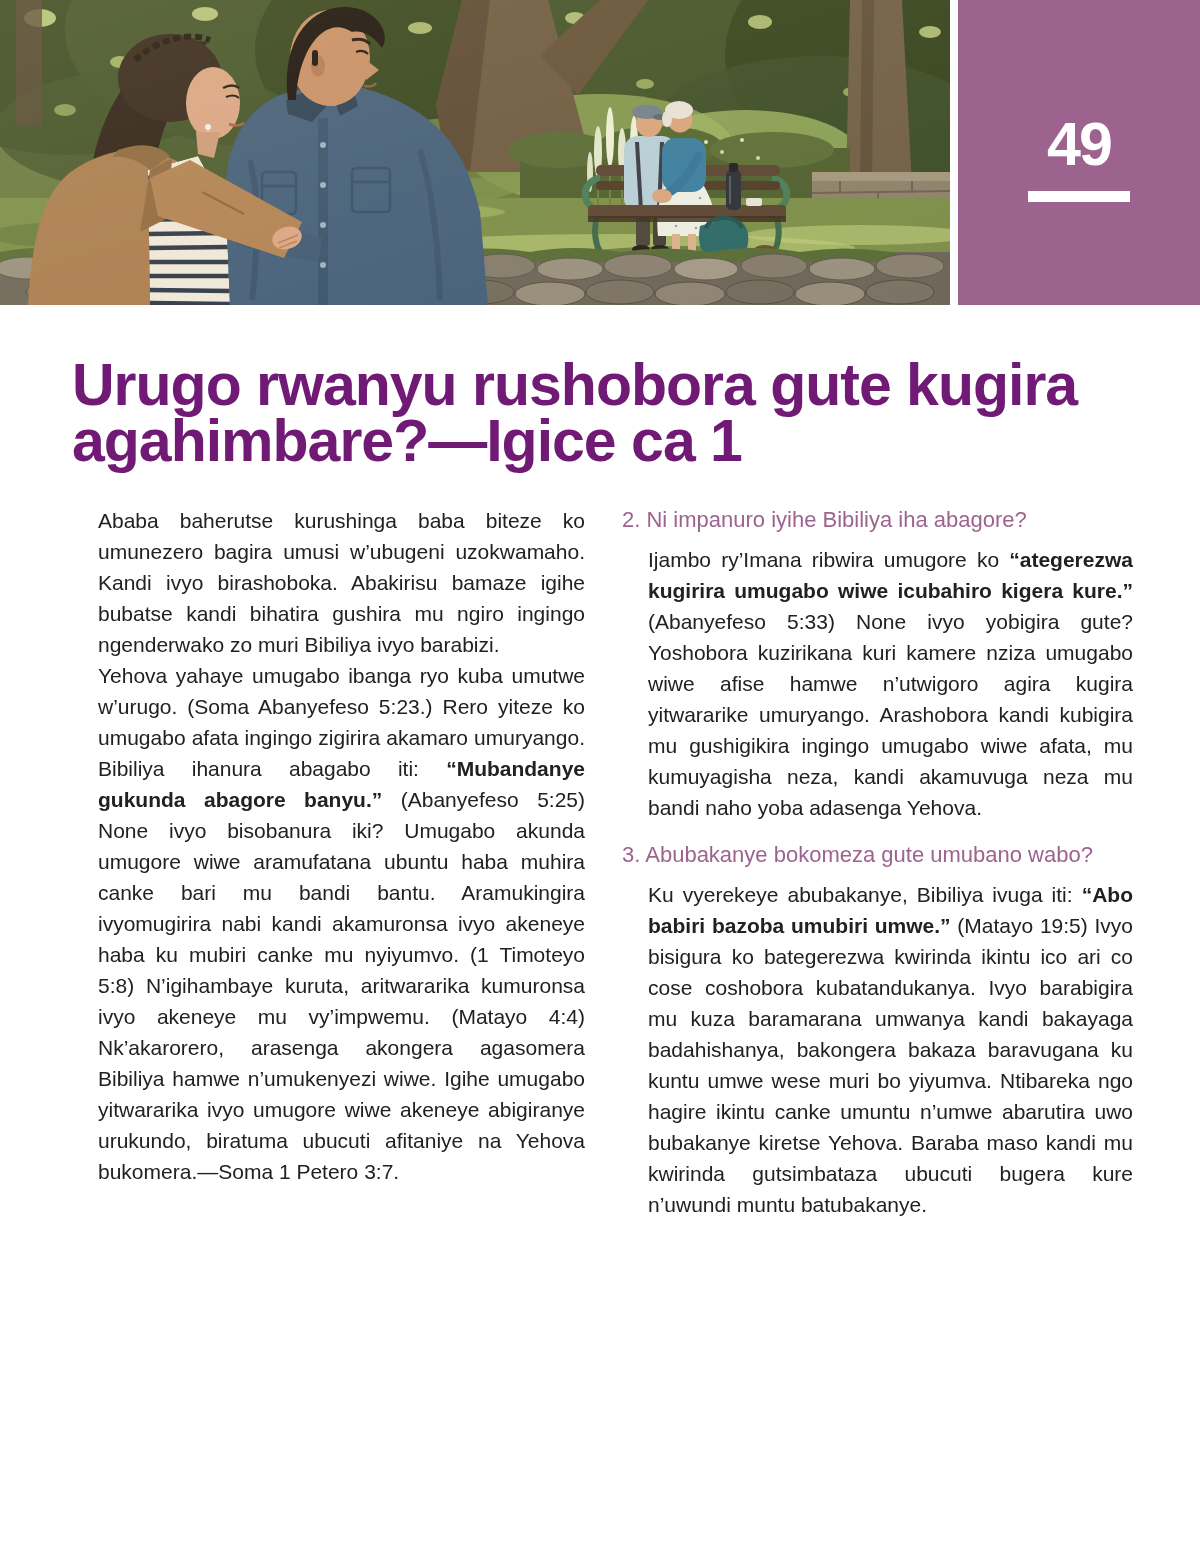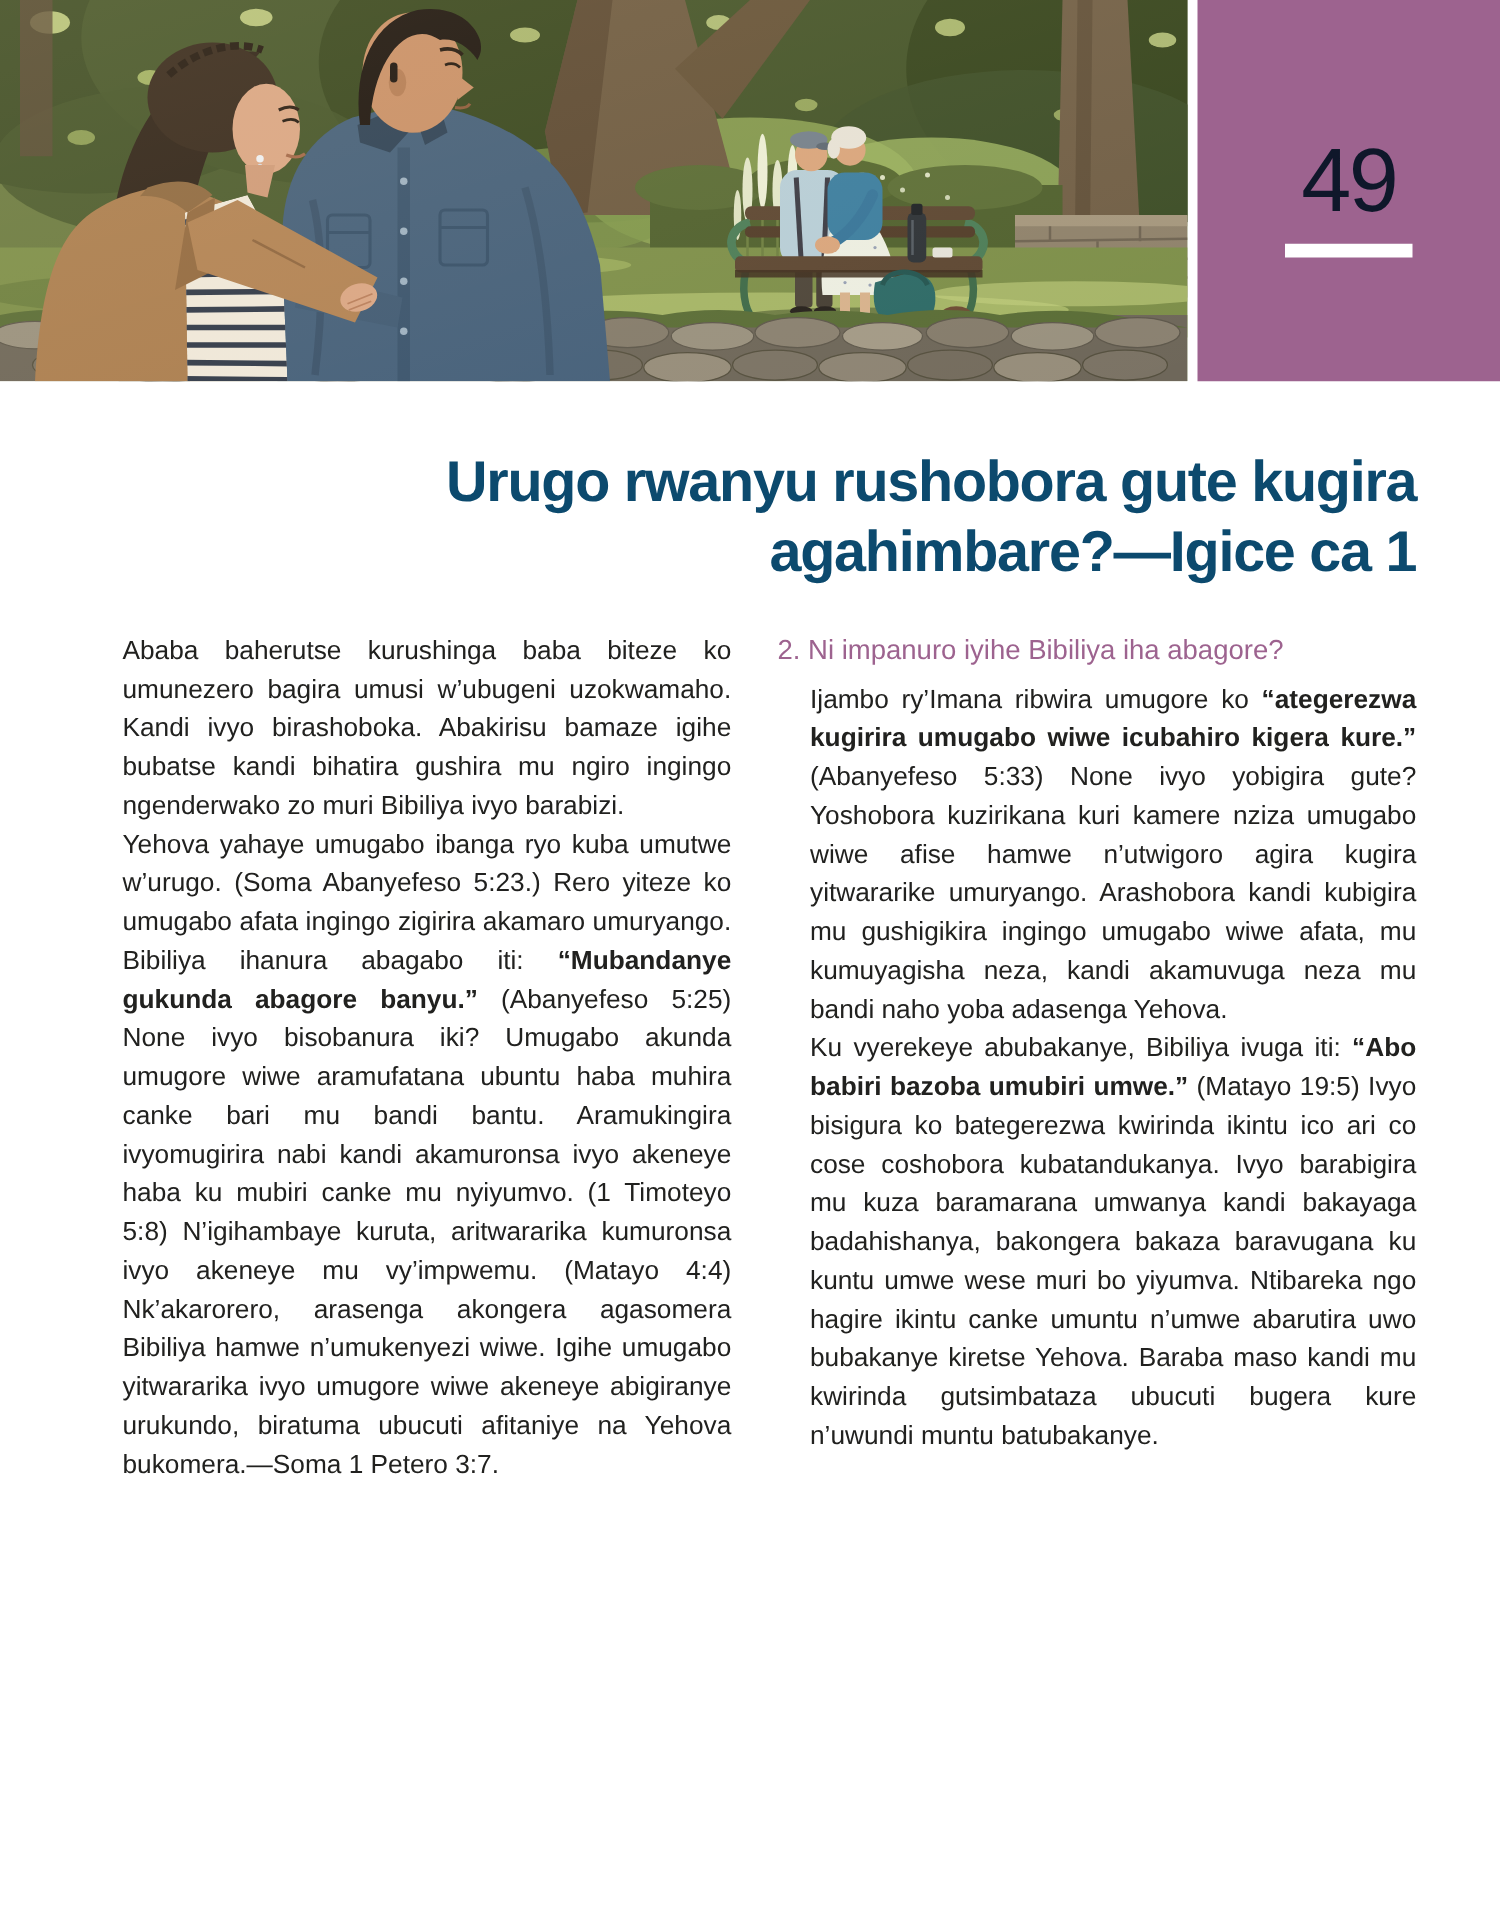--- a/index.html
+++ b/index.html
@@ -13,30 +13,30 @@
   }
   .hero{display:flex;height:305px;}
   .hero-photo{width:950px;height:305px;display:block;}
   .chapter-box{
     flex:1;margin-left:8px;
     background:#9d638f;
     display:flex;flex-direction:column;align-items:center;justify-content:center;
     padding-top:18px;box-sizing:border-box;
   }
   .chapter-number{
-    color:#0f172a;font-weight:normal;font-size:72px;line-height:0.78;
+    color:#ffffff;font-weight:bold;font-size:61px;line-height:0.78;
     letter-spacing:-2px;
   }
   .chapter-underline{
     width:102px;height:11px;background:#ffffff;margin-top:22px;
   }
   .page-title{
     margin:52px 67px 0 72px;
-    font-size:46px;font-weight:bold;line-height:56px;
-    letter-spacing:-1px;color:#0c4a6e;text-align:right;
+    font-size:59px;font-weight:bold;line-height:56px;
+    letter-spacing:-1px;color:#701a75;
   }
   .columns{
     display:flex;gap:37px;
     margin:36px 67px 0 72px;
   }
   .col{box-sizing:border-box;}
   .col-left{width:513px;}
   .col-right{width:511px;}
   .para{
     font-size:21px;line-height:31px;text-align:justify;
@@ -320,17 +320,18 @@
   <h1 class="page-title">Urugo rwanyu rushobora gute kugira agahimbare?—Igice ca 1</h1>
 
   <div class="columns">
     <div class="col col-left">
       <p class="para">Ababa baherutse kurushinga baba biteze ko umunezero bagira umusi w’ubugeni uzokwamaho. Kandi ivyo birashoboka. Abakirisu bamaze igihe bubatse kandi bihatira gushira mu ngiro ingingo ngenderwako zo muri Bibiliya ivyo barabizi.</p>
       <p class="para"><span>Yehova yahaye umugabo ibanga ryo kuba umutwe w’urugo. (Soma Abanyefeso 5:23.) Rero yiteze ko umugabo afata ingingo zigirira akamaro umuryango. Bibiliya ihanura abagabo iti: </span><strong>“Mubandanye gukunda abagore banyu.”</strong><span> (Abanyefeso 5:25) None ivyo bisobanura iki? Umugabo akunda umugore wiwe aramufatana ubuntu haba muhira canke bari mu bandi bantu. Aramukingira ivyomugirira nabi kandi akamuronsa ivyo akeneye haba ku mubiri canke mu nyiyumvo. (1 Timoteyo 5:8) N’igihambaye kuruta, aritwararika kumuronsa ivyo akeneye mu vy’impwemu. (Matayo 4:4) Nk’akarorero, arasenga akongera agasomera Bibiliya hamwe n’umukenyezi wiwe. Igihe umugabo yitwararika ivyo umugore wiwe akeneye abigiranye urukundo, biratuma ubucuti afitaniye na Yehova bukomera.—Soma 1 Petero 3:7.</span></p>
     </div>
     <div class="col col-right">
       <h2 class="section-heading">2. Ni impanuro iyihe Bibiliya iha abagore?</h2>
       <p class="para"><span>Ijambo ry’Imana ribwira umugore ko </span><strong>“ategerezwa kugirira umugabo wiwe icubahiro kigera kure.”</strong><span> (Abanyefeso 5:33) None ivyo yobigira gute? Yoshobora kuzirikana kuri kamere nziza umugabo wiwe afise hamwe n’utwigoro agira kugira yitwararike umuryango. Arashobora kandi kubigira mu gushigikira ingingo umugabo wiwe afata, mu kumuyagisha neza, kandi akamuvuga neza mu bandi naho yoba adasenga Yehova.</span></p>
+      <h2 class="section-heading">3. Abubakanye bokomeza gute umubano wabo?</h2>
       <p class="para"><span>Ku vyerekeye abubakanye, Bibiliya ivuga iti: </span><strong>“Abo babiri bazoba umubiri umwe.”</strong><span> (Matayo 19:5) Ivyo bisigura ko bategerezwa kwirinda ikintu ico ari co cose coshobora kubatandukanya. Ivyo barabigira mu kuza baramarana umwanya kandi bakayaga badahishanya, bakongera bakaza baravugana ku kuntu umwe wese muri bo yiyumva. Ntibareka ngo hagire ikintu canke umuntu n’umwe abarutira uwo bubakanye kiretse Yehova. Baraba maso kandi mu kwirinda gutsimbataza ubucuti bugera kure n’uwundi muntu batubakanye.</span></p>
     </div>
   </div>
 
 </div>
 
 </body></html>

